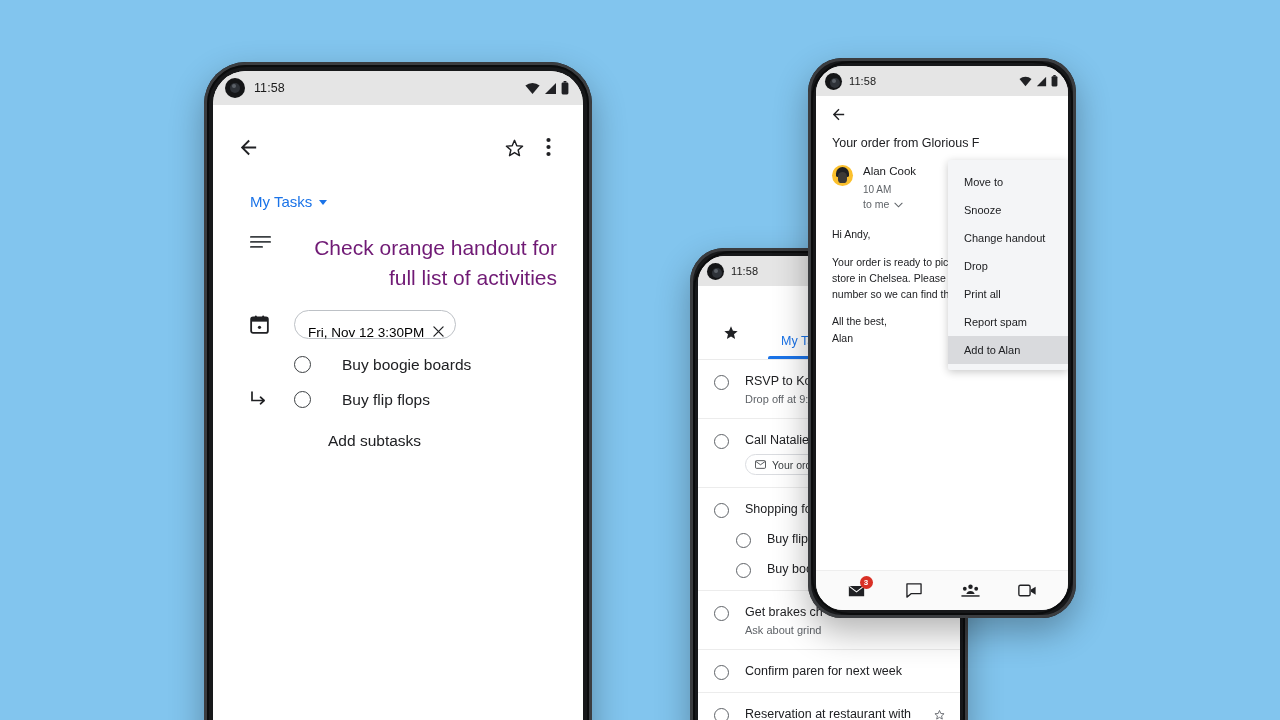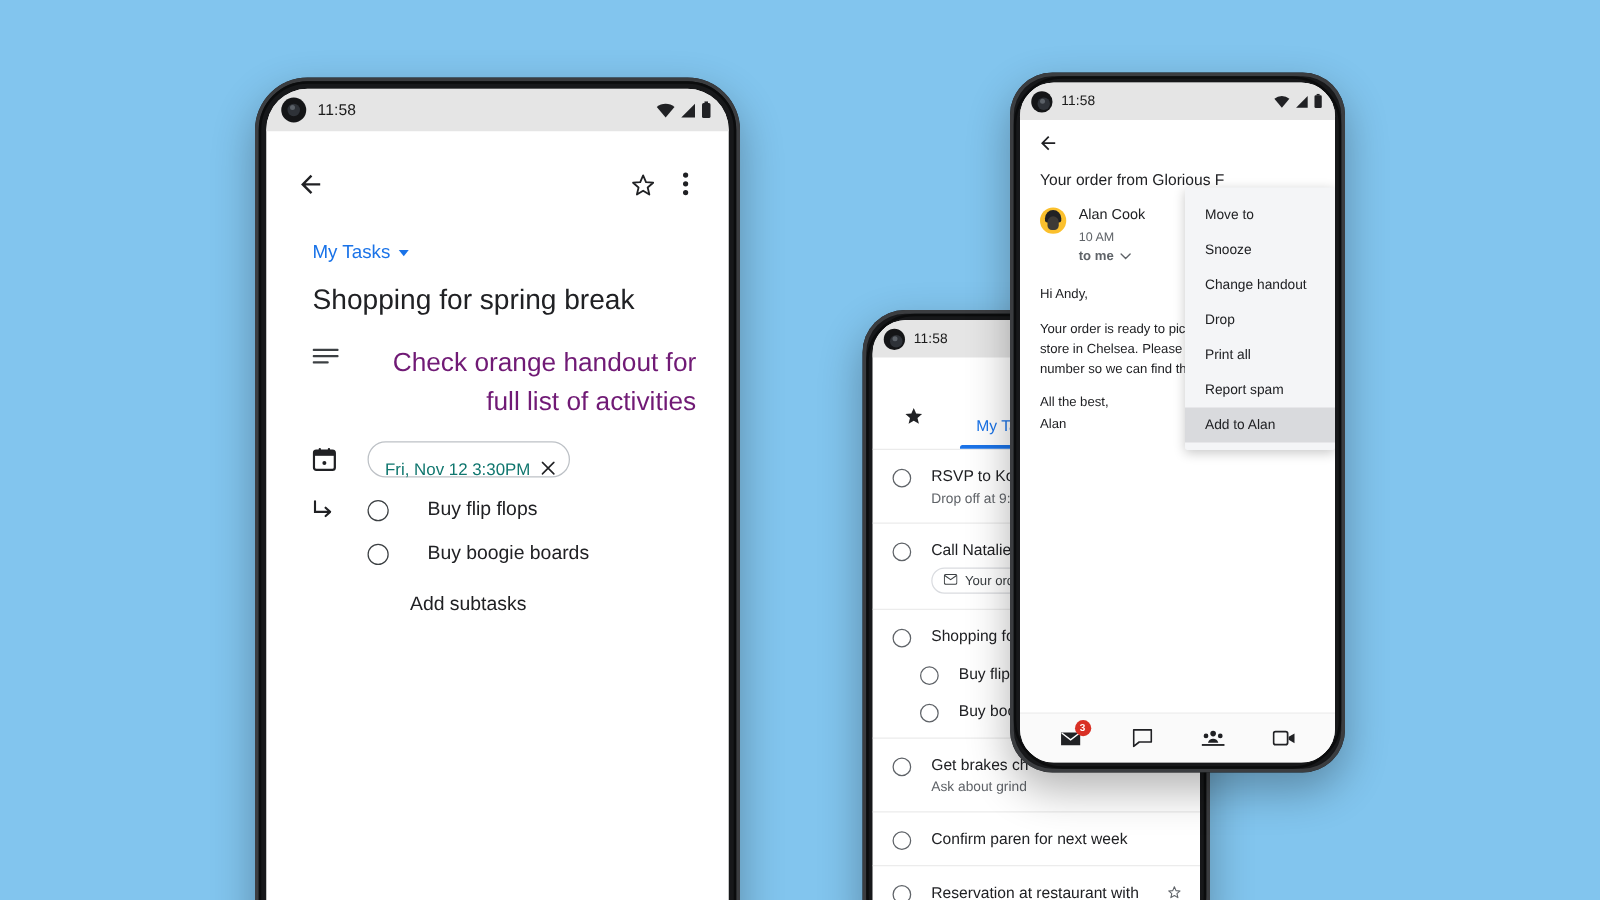--- a/index.html
+++ b/index.html
@@ -74,21 +74,21 @@
   }
   .row{ display:flex; margin:0 0 0 37px; padding-right:26px; }
   .row .lead{ width:44px; flex:none; display:flex; justify-content:flex-start; padding-top:2px;}
   .row-details{ margin-top:22px; }
   .details-text{ font-size:21px; color:#701a75; line-height:1.45;text-align:right; }
   .row-date{ margin-top:16px; align-items:center;}
   .row-date .lead{ padding-top:0; }
   .date-chip{
     border:1px solid #bdc1c6; border-radius:16px; height:29px;
     display:inline-flex; align-items:center; gap:9px; padding:16px 11px 0 13px;
-    font-size:13.5px; color:#0f766e; cursor:pointer;
+    font-size:13.5px; color:#000000; cursor:pointer;
   }
   .row-sub{ margin-top:17px; align-items:center; }
   .row-sub .lead{ padding-top:0; }
   .circle{
     width:17px;height:17px;border:1.6px solid #3c4043;border-radius:50%;
     flex:none; margin-right:0; cursor:pointer;
   }
   .sub-wrap{ display:flex; align-items:center; gap:0; }
   .sub-label{ font-size:15.5px; color:#202124; margin-left:31px; }
   .add-sub{ font-size:15.5px; color:#202124; margin:23px 0 0 115px; cursor:pointer;}
@@ -138,25 +138,25 @@
   .avatar{
     width:21px;height:21px;border-radius:50%;background:#fbc02d;flex:none;position:relative;overflow:hidden;
   }
   .avatar .hair{position:absolute;left:4px;top:2px;width:13px;height:10px;border-radius:7px 7px 2px 2px;background:#202124;}
   .avatar .face{position:absolute;left:6px;top:7px;width:9px;height:11px;border-radius:5px 5px 4px 4px;background:#3d3a36;}
   .g-sender-meta{ margin-left:10px; }
   .g-name-line{ display:flex; align-items:baseline; gap:7px;flex-direction:column;}
   .g-name{ font-size:11.5px; color:#202124; font-weight:500;}
   .g-time{ font-size:10px; color:#5f6368;}
   .g-tome{ display:flex; align-items:center; gap:5px; margin-top:3px;}
-  .g-tome span{ font-size:10.5px; color:#5f6368;font-weight:bold;}
+  .g-tome span{ font-size:10.5px; color:#5f6368;}
   .g-msg{ margin:16px 16px 0 16px; font-size:10.5px; color:#202124; line-height:1.55; white-space:nowrap;}
   .g-msg p{ margin-bottom:11px;}
   .g-menu{
-    position:absolute; right:0px; top:54px; width:120px;
+    position:absolute; right:0px; top:64px; width:120px;
     background:#f4f5f7; box-shadow:0 2px 9px rgba(0,0,0,.22);
     padding:8px 0 6px 0; border-radius:2px;
   }
   .g-menu-item{ font-size:11px; color:#202124; padding:8px 0 8px 16px; cursor:pointer; white-space:nowrap;}
   .g-menu-item.active{ background:#d9dadd; }
   .g-bottomnav{
     height:40px; border-top:1px solid #eee; background:#fafafa;
     display:flex; align-items:center; justify-content:space-around; padding:0 12px;
     flex:none;
   }
@@ -215,21 +215,20 @@
             <circle cx="2.5" cy="17" r="2.1" fill="#202124"></circle>
           </svg>
       </div>
     </div>
 
     <div class="list-chip">
       <span>My Tasks</span>
       <span class="caret"></span>
     </div>
 
-    <div class="task-title">Shopping for spring break</div>
 
     <div class="row row-details">
       <div class="lead">
         <svg width="21" height="14" viewBox="0 0 21 14">
           <rect x="0" y="1" width="21" height="1.8" rx="0.9" fill="#3c4043"></rect>
           <rect x="0" y="6" width="21" height="1.8" rx="0.9" fill="#3c4043"></rect>
           <rect x="0" y="11" width="13" height="1.8" rx="0.9" fill="#3c4043"></rect>
         </svg>
       </div>
       <div class="details-text">Check orange handout for full list of activities</div>
@@ -249,37 +248,37 @@
         <span>Fri, Nov 12  3:30PM</span>
         <span>
           <svg width="11" height="11" viewBox="0 0 12 12">
               <path d="M1 1l10 10M11 1L1 11" stroke="#202124" stroke-width="1.4" stroke-linecap="round"></path>
             </svg>
         </span>
       </div>
     </div>
 
     <div class="row row-sub">
+      <div class="lead"></div>
+      <div class="sub-wrap">
+        <div class="circle"></div>
+        <div class="sub-label">Buy boogie boards</div>
+      </div>
+    </div>
+
+    <div class="row row-sub">
       <div class="lead">
         <svg width="18" height="17" viewBox="0 0 18 17">
           <path d="M2 1v8.5h11.5" fill="none" stroke="#202124" stroke-width="1.7" stroke-linecap="round"></path>
           <path d="M10.5 6.2l3.6 3.3-3.6 3.3" fill="none" stroke="#202124" stroke-width="1.7" stroke-linecap="round" stroke-linejoin="round"></path>
         </svg>
       </div>
       <div class="sub-wrap">
         <div class="circle"></div>
         <div class="sub-label">Buy flip flops</div>
-      </div>
-    </div>
-
-    <div class="row row-sub">
-      <div class="lead"></div>
-      <div class="sub-wrap">
-        <div class="circle"></div>
-        <div class="sub-label">Buy boogie boards</div>
       </div>
     </div>
 
     <div class="add-sub">Add subtasks</div>
   </div>
 </div>
 
 <div class="phone" id="phone2">
   <div class="screen">
 

